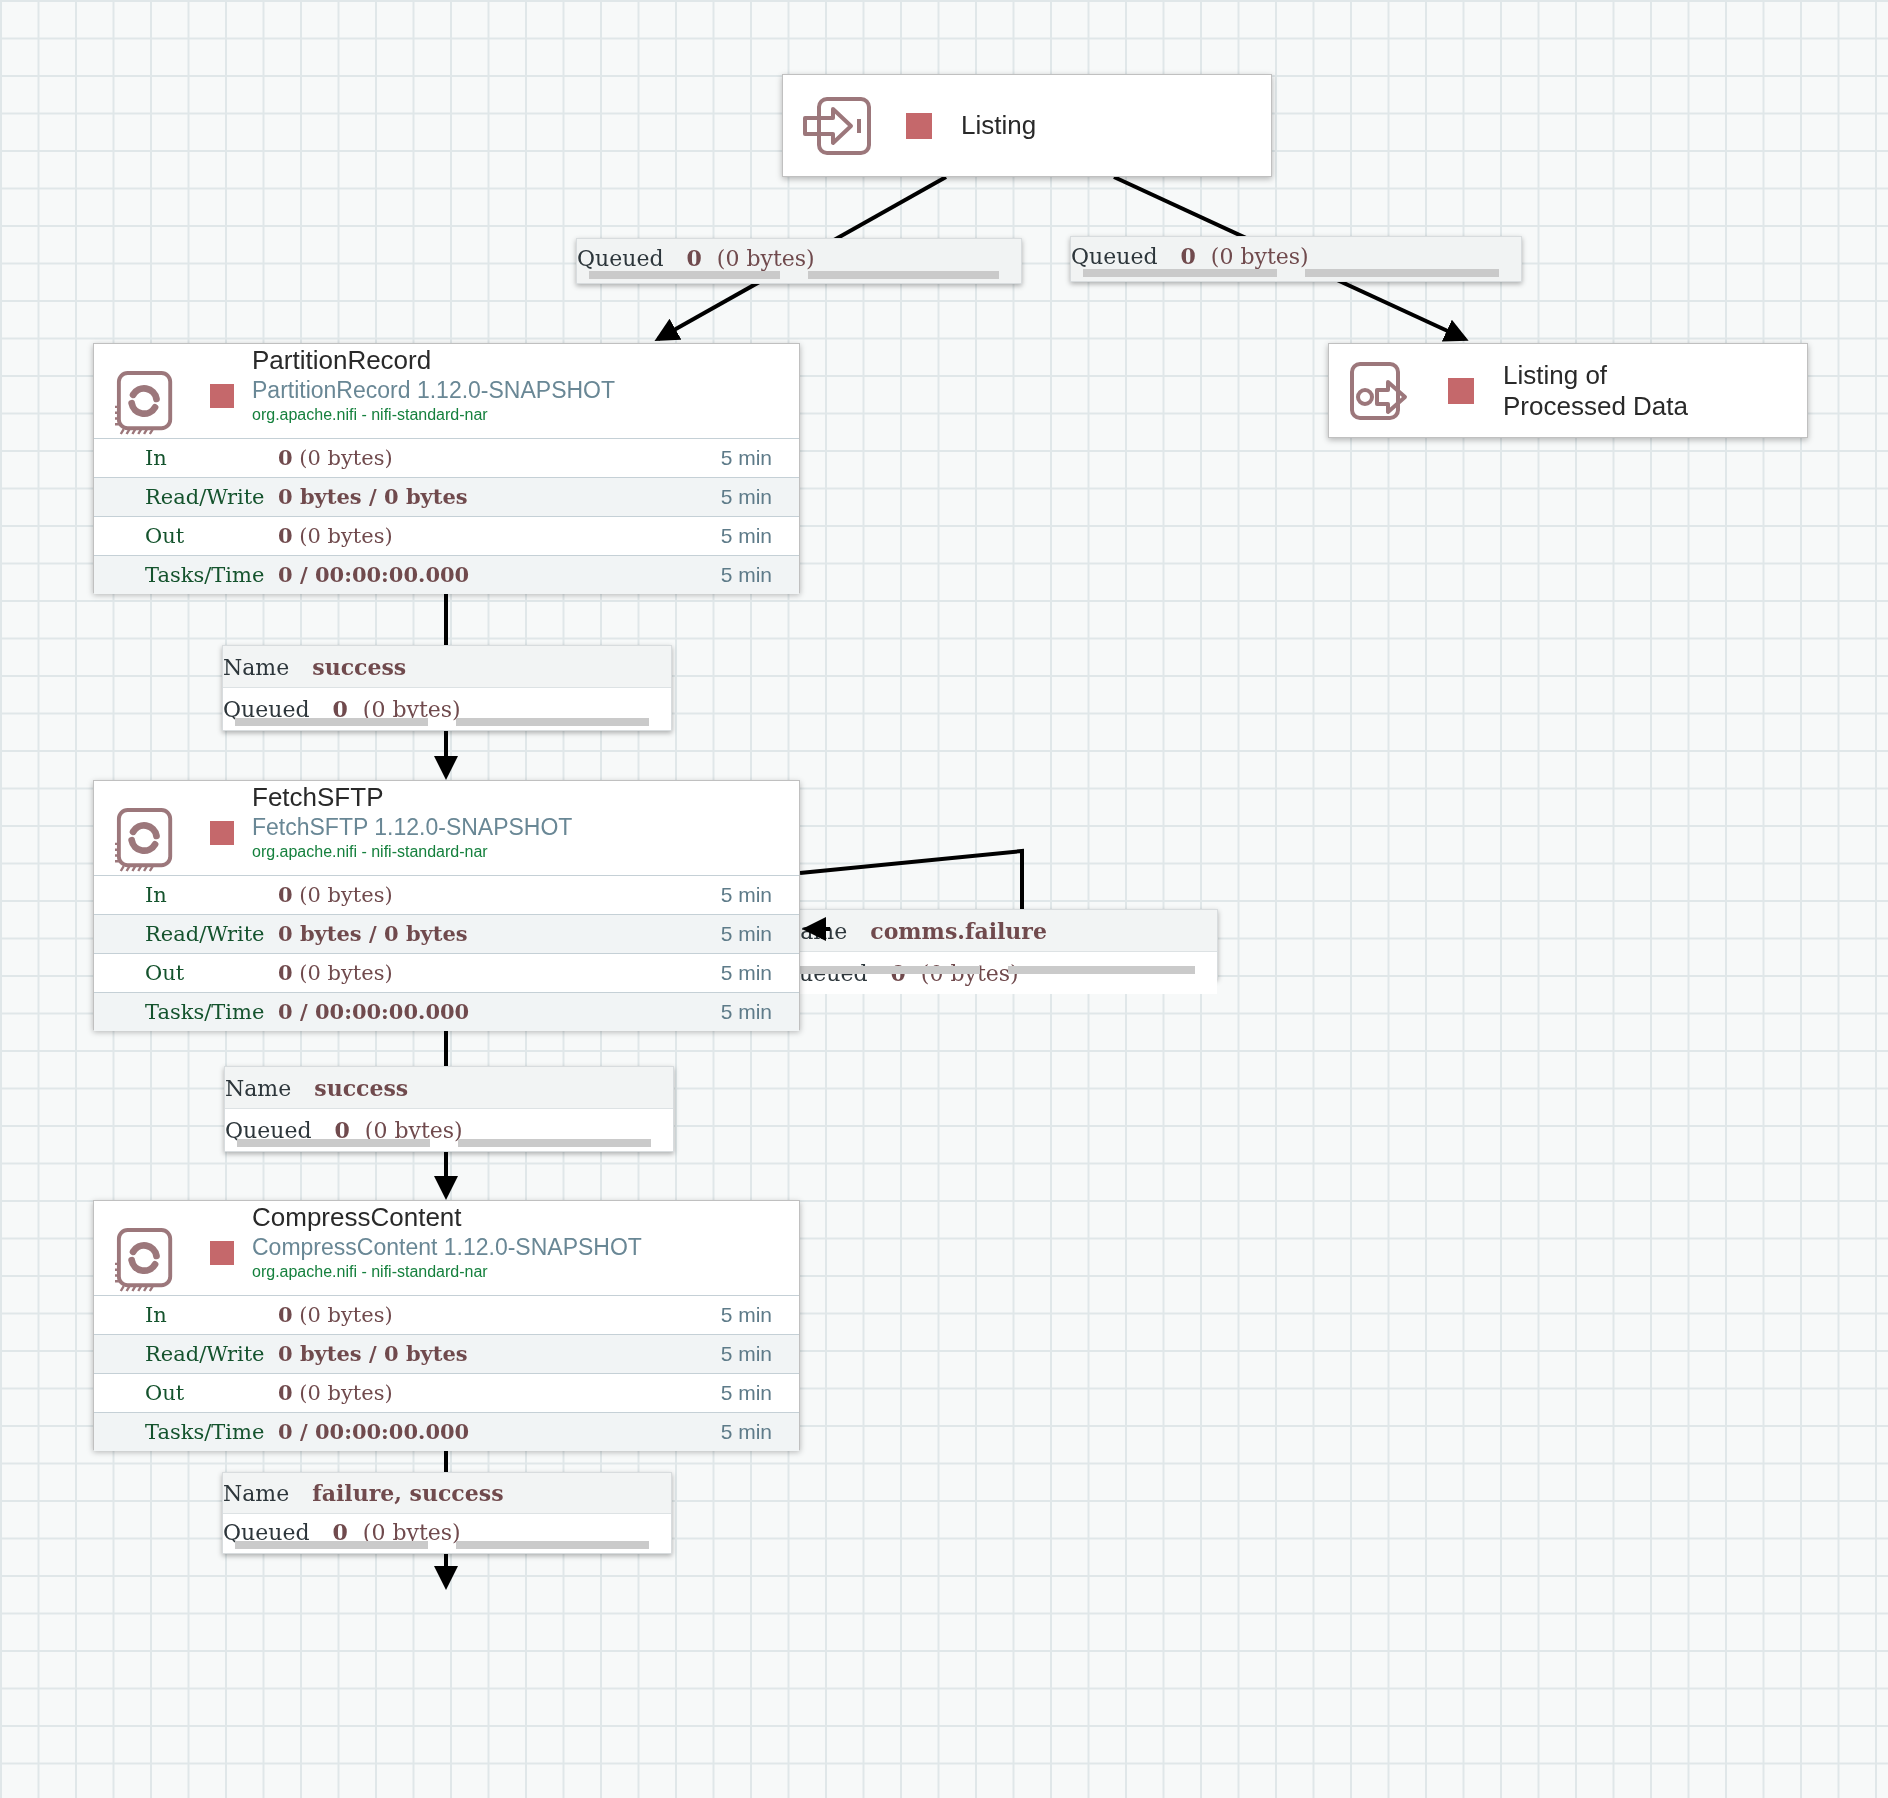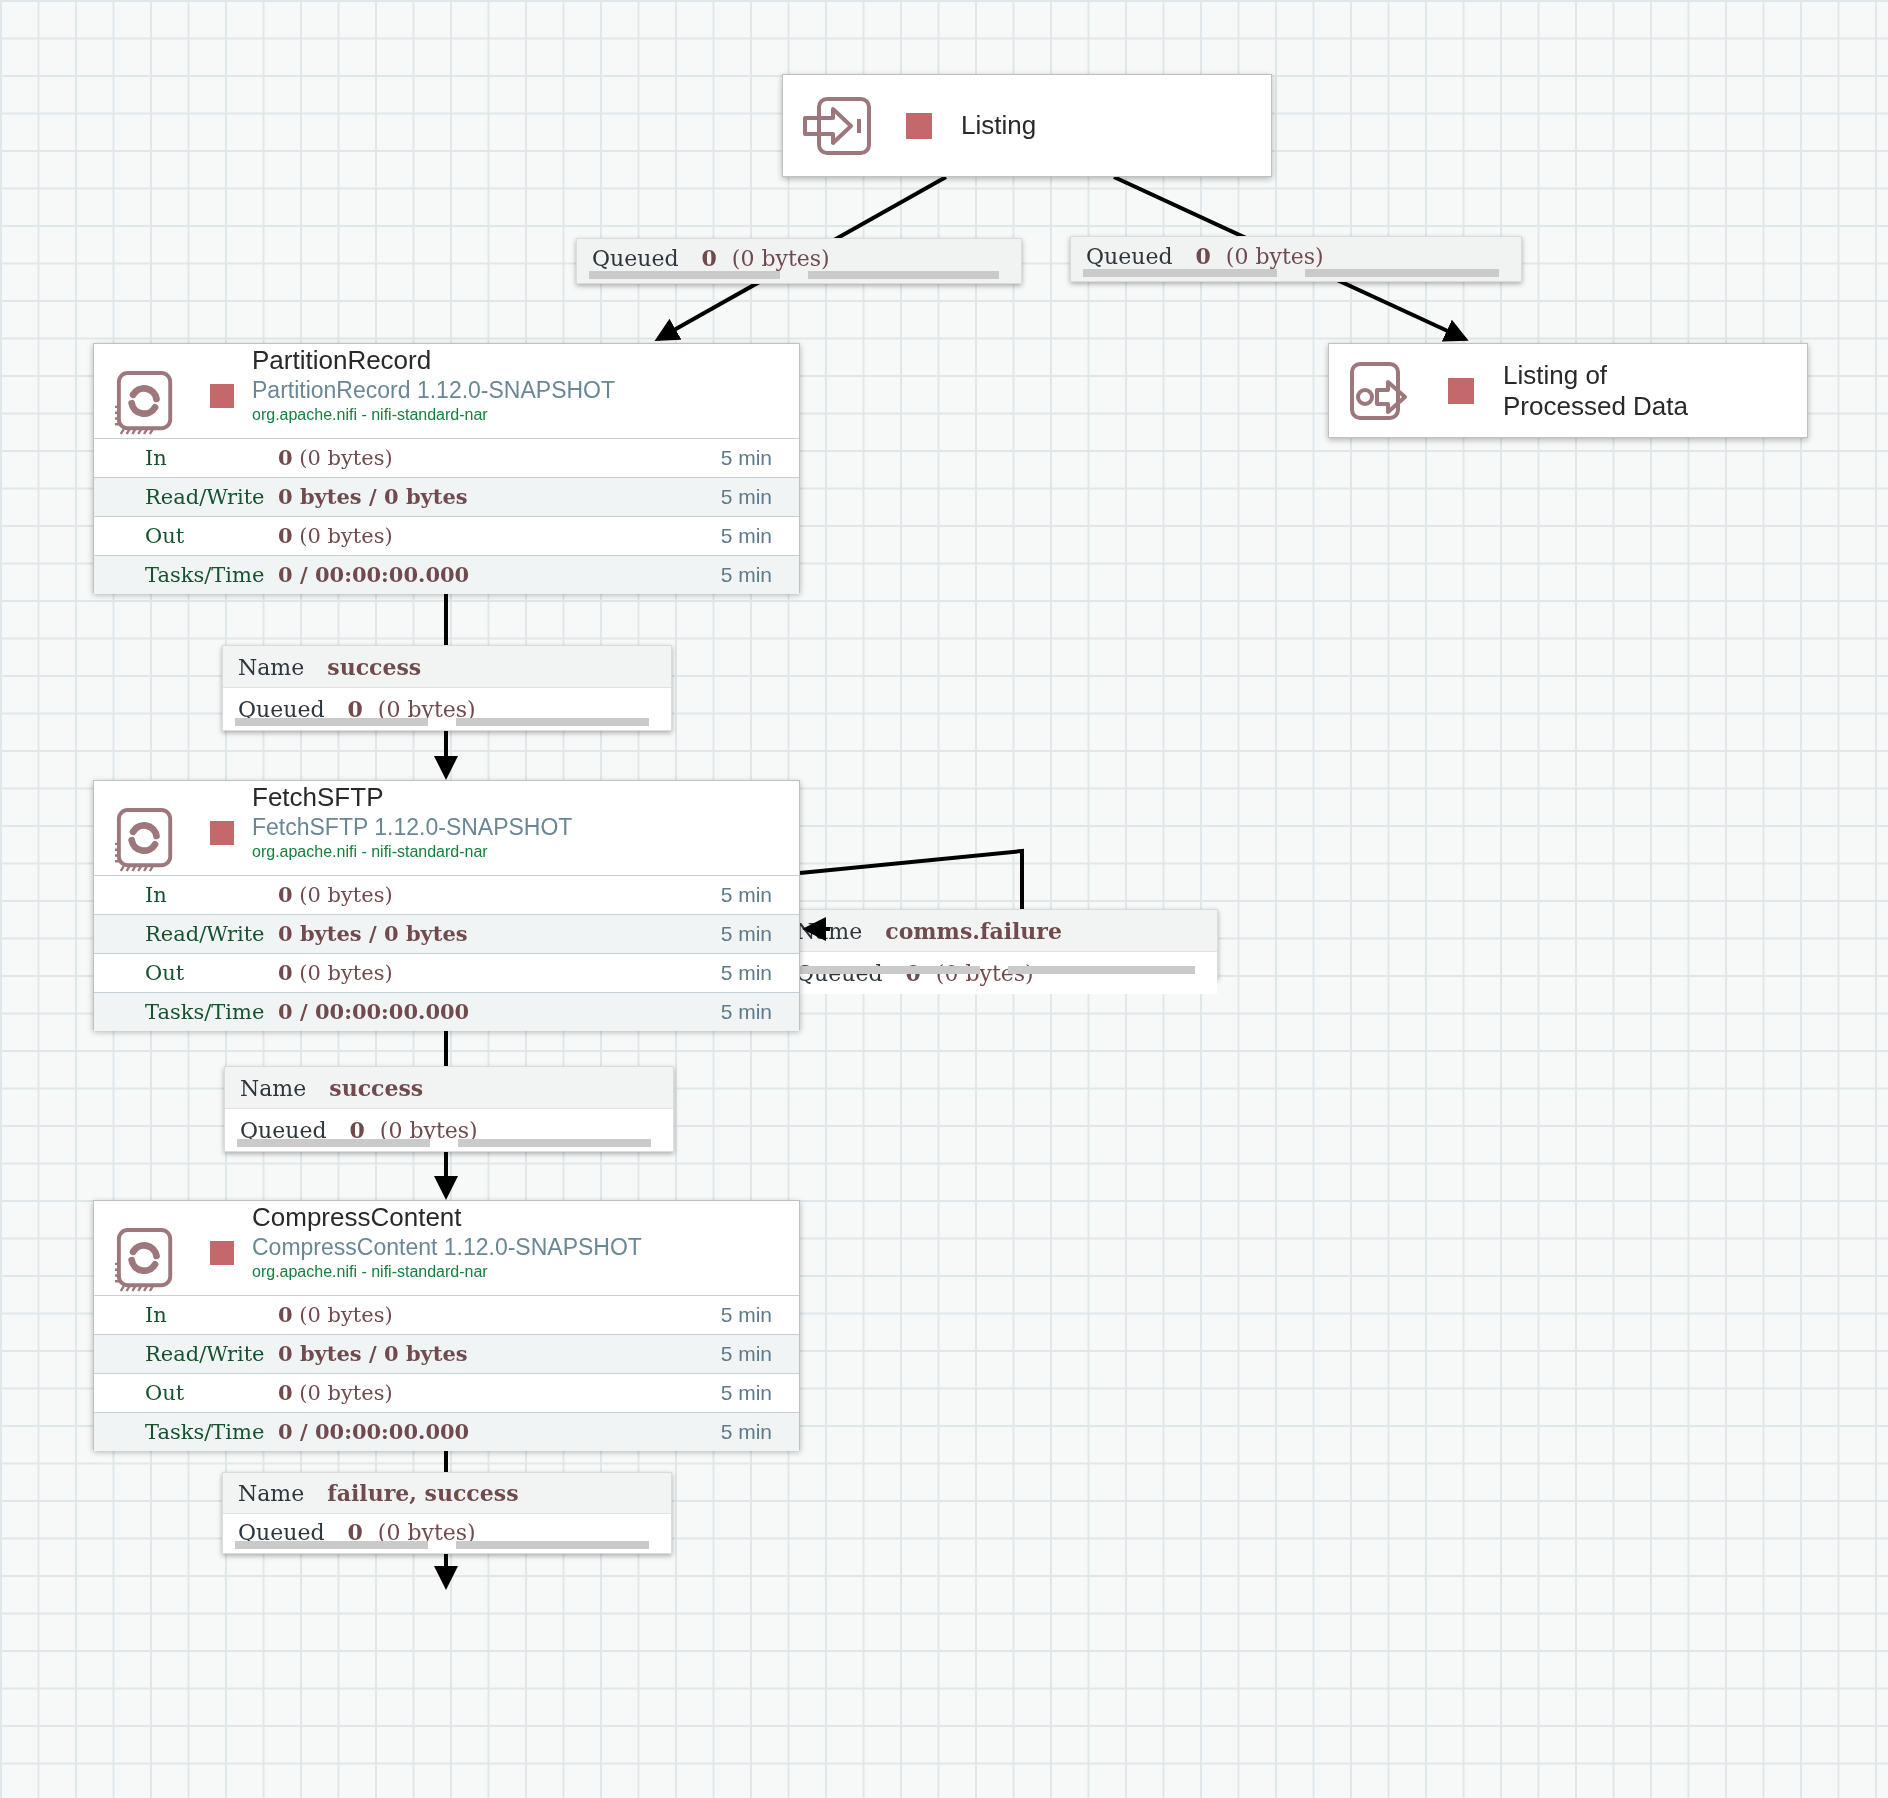--- a/index.html
+++ b/index.html
@@ -42,21 +42,21 @@
   .port-square{width:26px;height:26px;background:#c5686b;flex:0 0 auto;margin-left:22px;}
   .port-title{margin-left:18px;font-size:26px;line-height:31px;color:#292929;}
   .port-line:empty{display:none;}
 
   
   .conn-label{
     position:absolute;z-index:2;box-sizing:border-box;border:1px solid #d8dcde;
     box-shadow:0 2px 5px rgba(0,0,0,.3);background:#fff;
     font-family:"DejaVu Serif",serif;font-size:22px;
   }
-  .conn-row{position:relative;height:42px;line-height:42px;padding-left:15px;}
+  .conn-row{position:relative;height:42px;line-height:42px;}
   .row-name{background:#f2f4f4;border-bottom:1px solid #dde2e4;box-sizing:border-box;}
   .row-queued{background:#fff;}
   .conn-label.single{background:#f1f3f3;}
   .conn-label.single .row-queued{background:transparent;height:40px;line-height:38px;}
   .conn-key{color:#2d363b;margin-right:16px;}
   .conn-val{color:#704a4d;font-weight:bold;}
   .q-count{color:#704a4d;font-weight:bold;margin-right:8px;}
   .q-size{color:#704a4d;}
   .conn-bars{position:absolute;left:0;right:0;bottom:4px;height:8px;}
   .bar{position:absolute;top:0;height:8px;background:#cacaca;}

